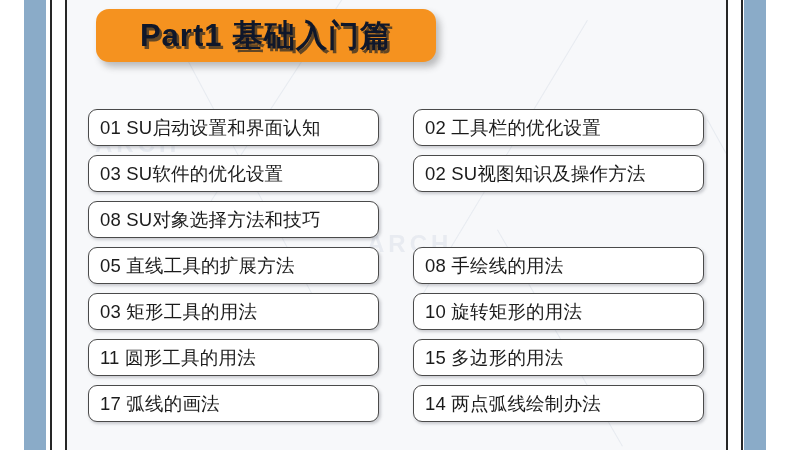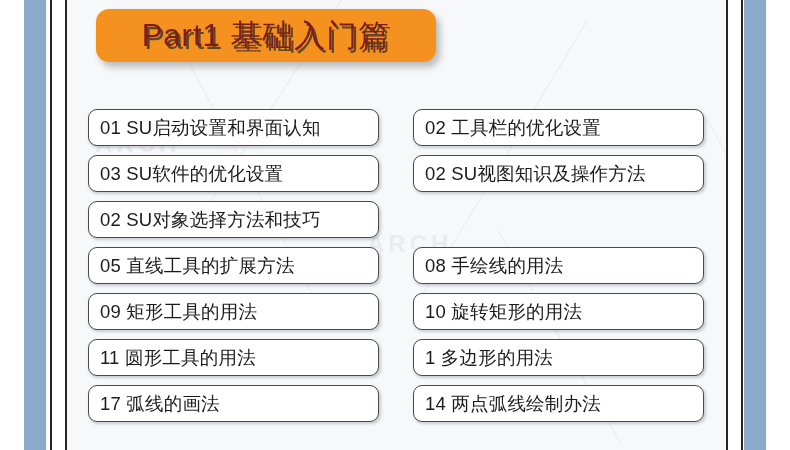--- a/index.html
+++ b/index.html
@@ -94,23 +94,23 @@
     width: 340px;
     height: 53px;
     background: #f5921f;
     border-radius: 13px;
     box-shadow: 4px 5px 7px rgba(60,60,60,0.33);
     display: flex;
     align-items: center;
     justify-content: center;
   }
   #banner-text {
-    color: #7f1d1d;
+    color: #0f172a;
     font-size: 31px;
-    font-weight: normal;
+    font-weight: bold;
     letter-spacing: 1px;
     text-shadow: 2.5px 2.5px 0 rgba(40,40,40,0.72);
     white-space: nowrap;
     font-family: "Liberation Sans", "DejaVu Sans", sans-serif;
   }
 
   
   #list {
     position: absolute;
     left: 21px;
@@ -187,48 +187,48 @@
         <div class="chip col-left">
             <span class="chip-text">03 SU软件的优化设置</span>
           </div>
         <div class="chip col-right">
             <span class="chip-text">02 SU视图知识及操作方法</span>
           </div>
       </div>
 
       <div class="row">
         <div class="chip col-left">
-            <span class="chip-text">02 SU对象选择方法和技巧</span>
+            <span class="chip-text">08 SU对象选择方法和技巧</span>
           </div>
       </div>
 
       <div class="row">
         <div class="chip col-left">
             <span class="chip-text">05 直线工具的扩展方法</span>
           </div>
         <div class="chip col-right">
             <span class="chip-text">08 手绘线的用法</span>
           </div>
       </div>
 
       <div class="row">
         <div class="chip col-left">
-            <span class="chip-text">09 矩形工具的用法</span>
+            <span class="chip-text">03 矩形工具的用法</span>
           </div>
         <div class="chip col-right">
             <span class="chip-text">10 旋转矩形的用法</span>
           </div>
       </div>
 
       <div class="row">
         <div class="chip col-left">
             <span class="chip-text">11 圆形工具的用法</span>
           </div>
         <div class="chip col-right">
-            <span class="chip-text">1 多边形的用法</span>
+            <span class="chip-text">15 多边形的用法</span>
           </div>
       </div>
 
       <div class="row">
         <div class="chip col-left">
             <span class="chip-text">17 弧线的画法</span>
           </div>
         <div class="chip col-right">
             <span class="chip-text">14 两点弧线绘制办法</span>
           </div>

